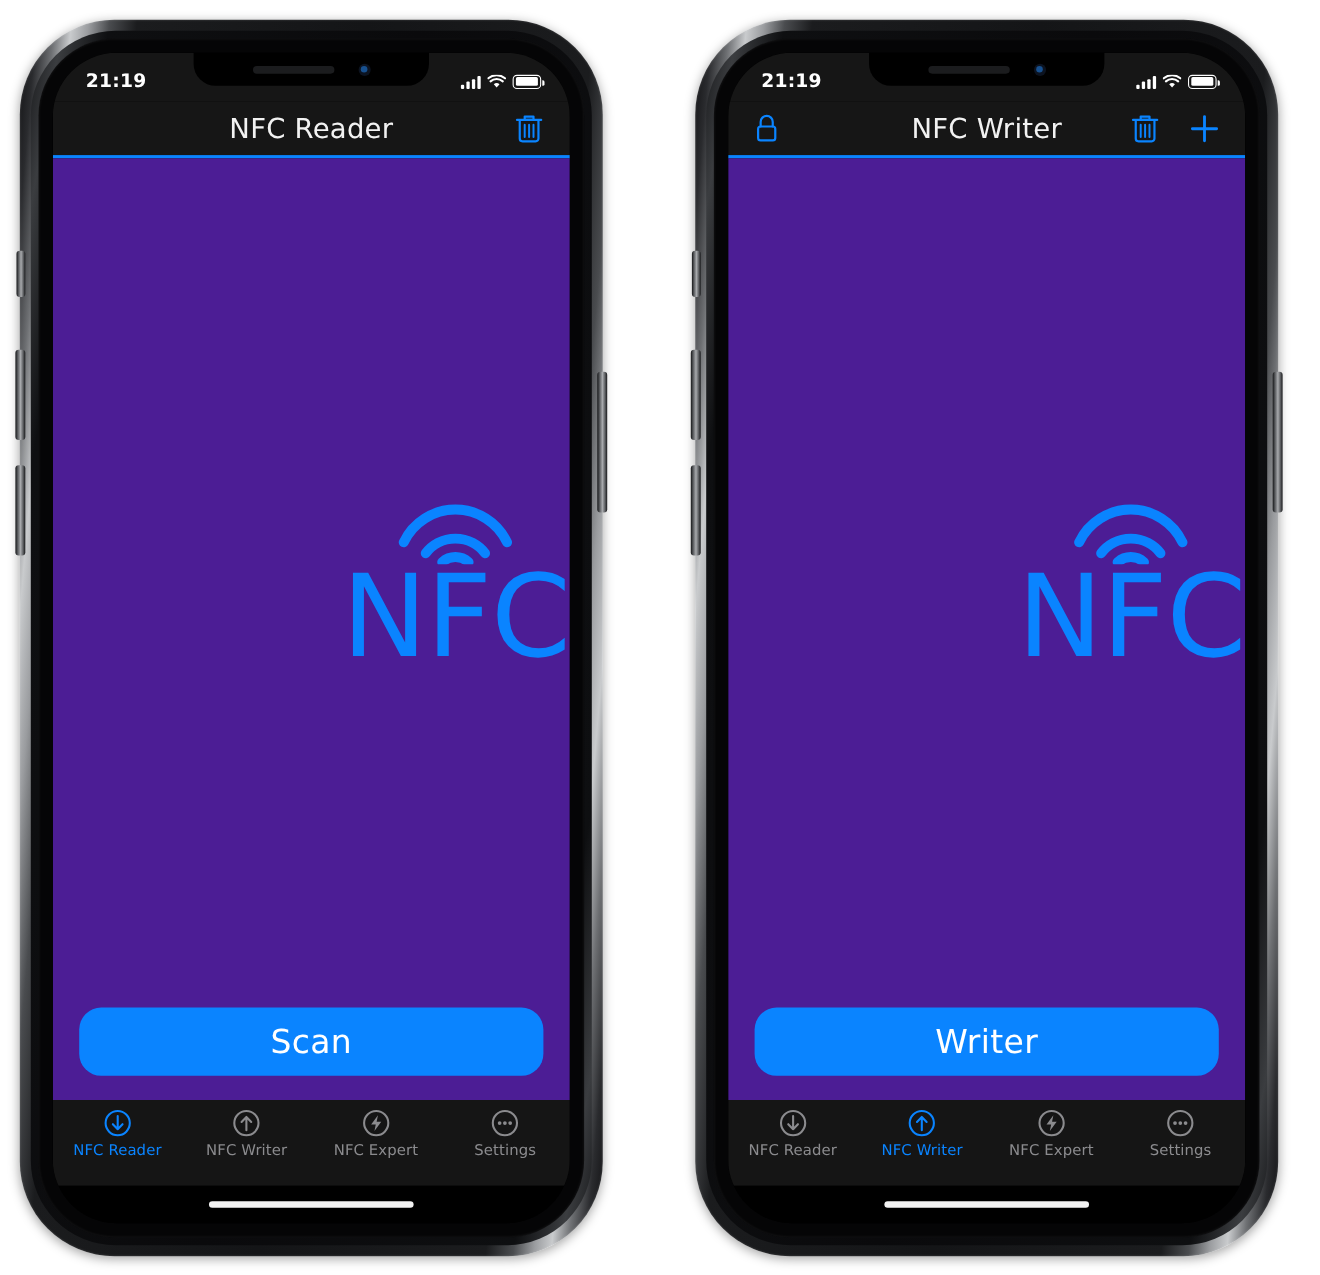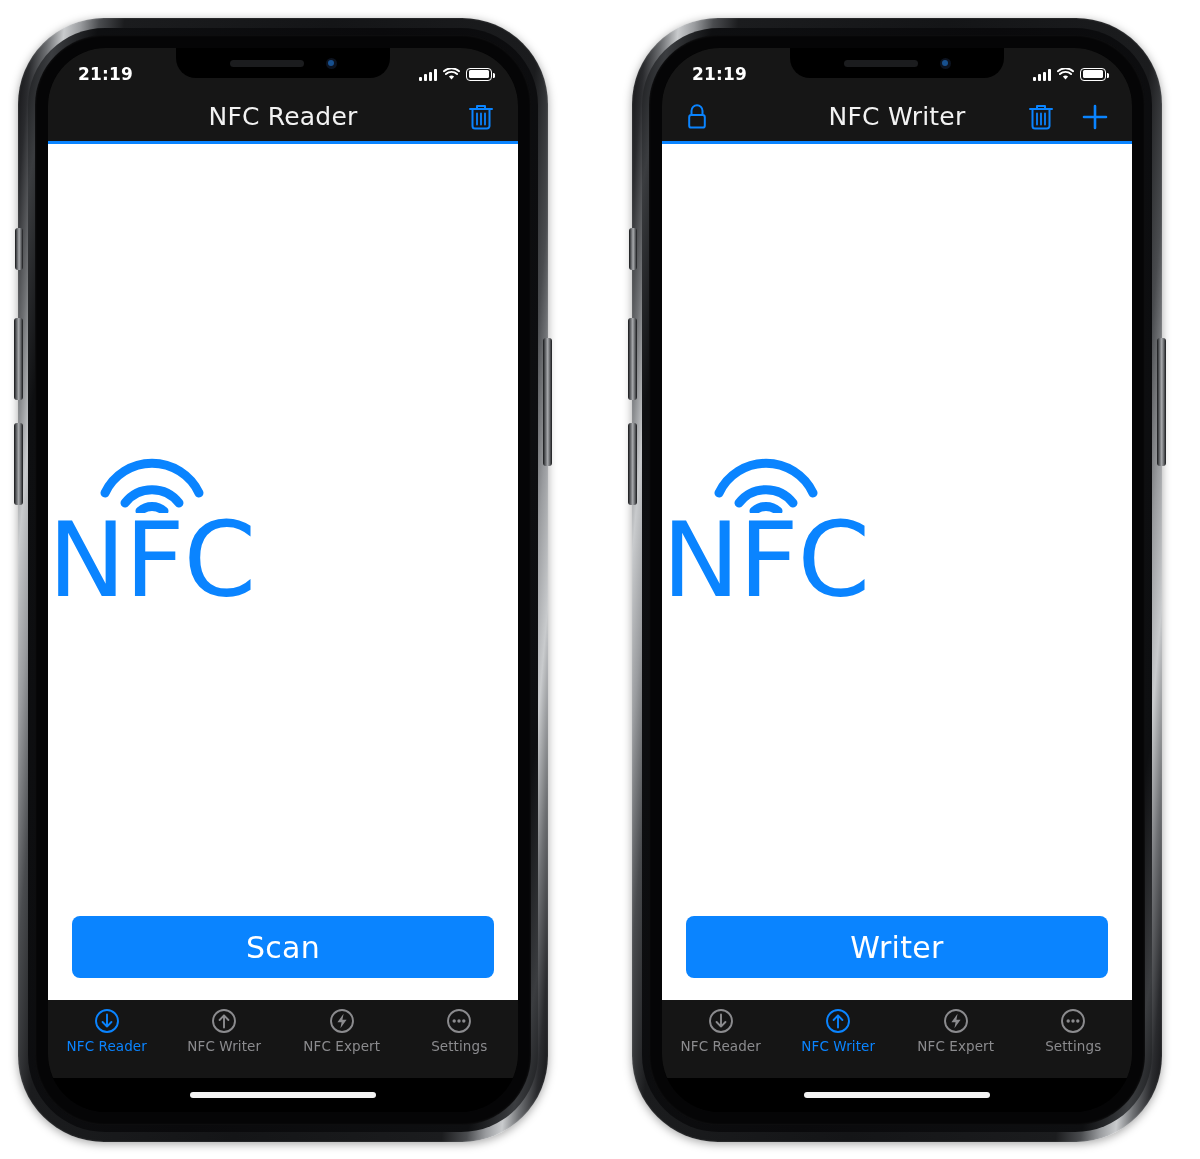--- a/index.html
+++ b/index.html
@@ -237,25 +237,25 @@
   .nav-icon {
     display: inline-flex;
     align-items: center;
     justify-content: center;
     line-height: 0;
   }
 
   
   .content {
     flex: 1 1 auto;
-    background: #ffffff;
+    background: #4c1d95;
     position: relative;
     display: flex;
     flex-direction: column;
-    align-items: flex-start;
+    align-items: flex-end;
     justify-content: center;
   }
   .nfc-logo {
     margin-top: -90px;
     display: flex;
     flex-direction: column;
     align-items: center;
   }
   .nfc-word {
     color: #0a84ff;
@@ -270,21 +270,21 @@
   .action-btn-wrap {
     position: absolute;
     left: 24px;
     right: 24px;
     bottom: 22px;
   }
   .action-btn {
     width: 100%;
     height: 62px;
     border: none;
-    border-radius: 8px;
+    border-radius: 20px;
     background: #0a84ff;
     color: #ffffff;
     font-size: 30px;
     font-family: "DejaVu Sans", "Liberation Sans", sans-serif;
     cursor: pointer;
     display: flex;
     align-items: center;
     justify-content: center;
     letter-spacing: 0.3px;
   }

